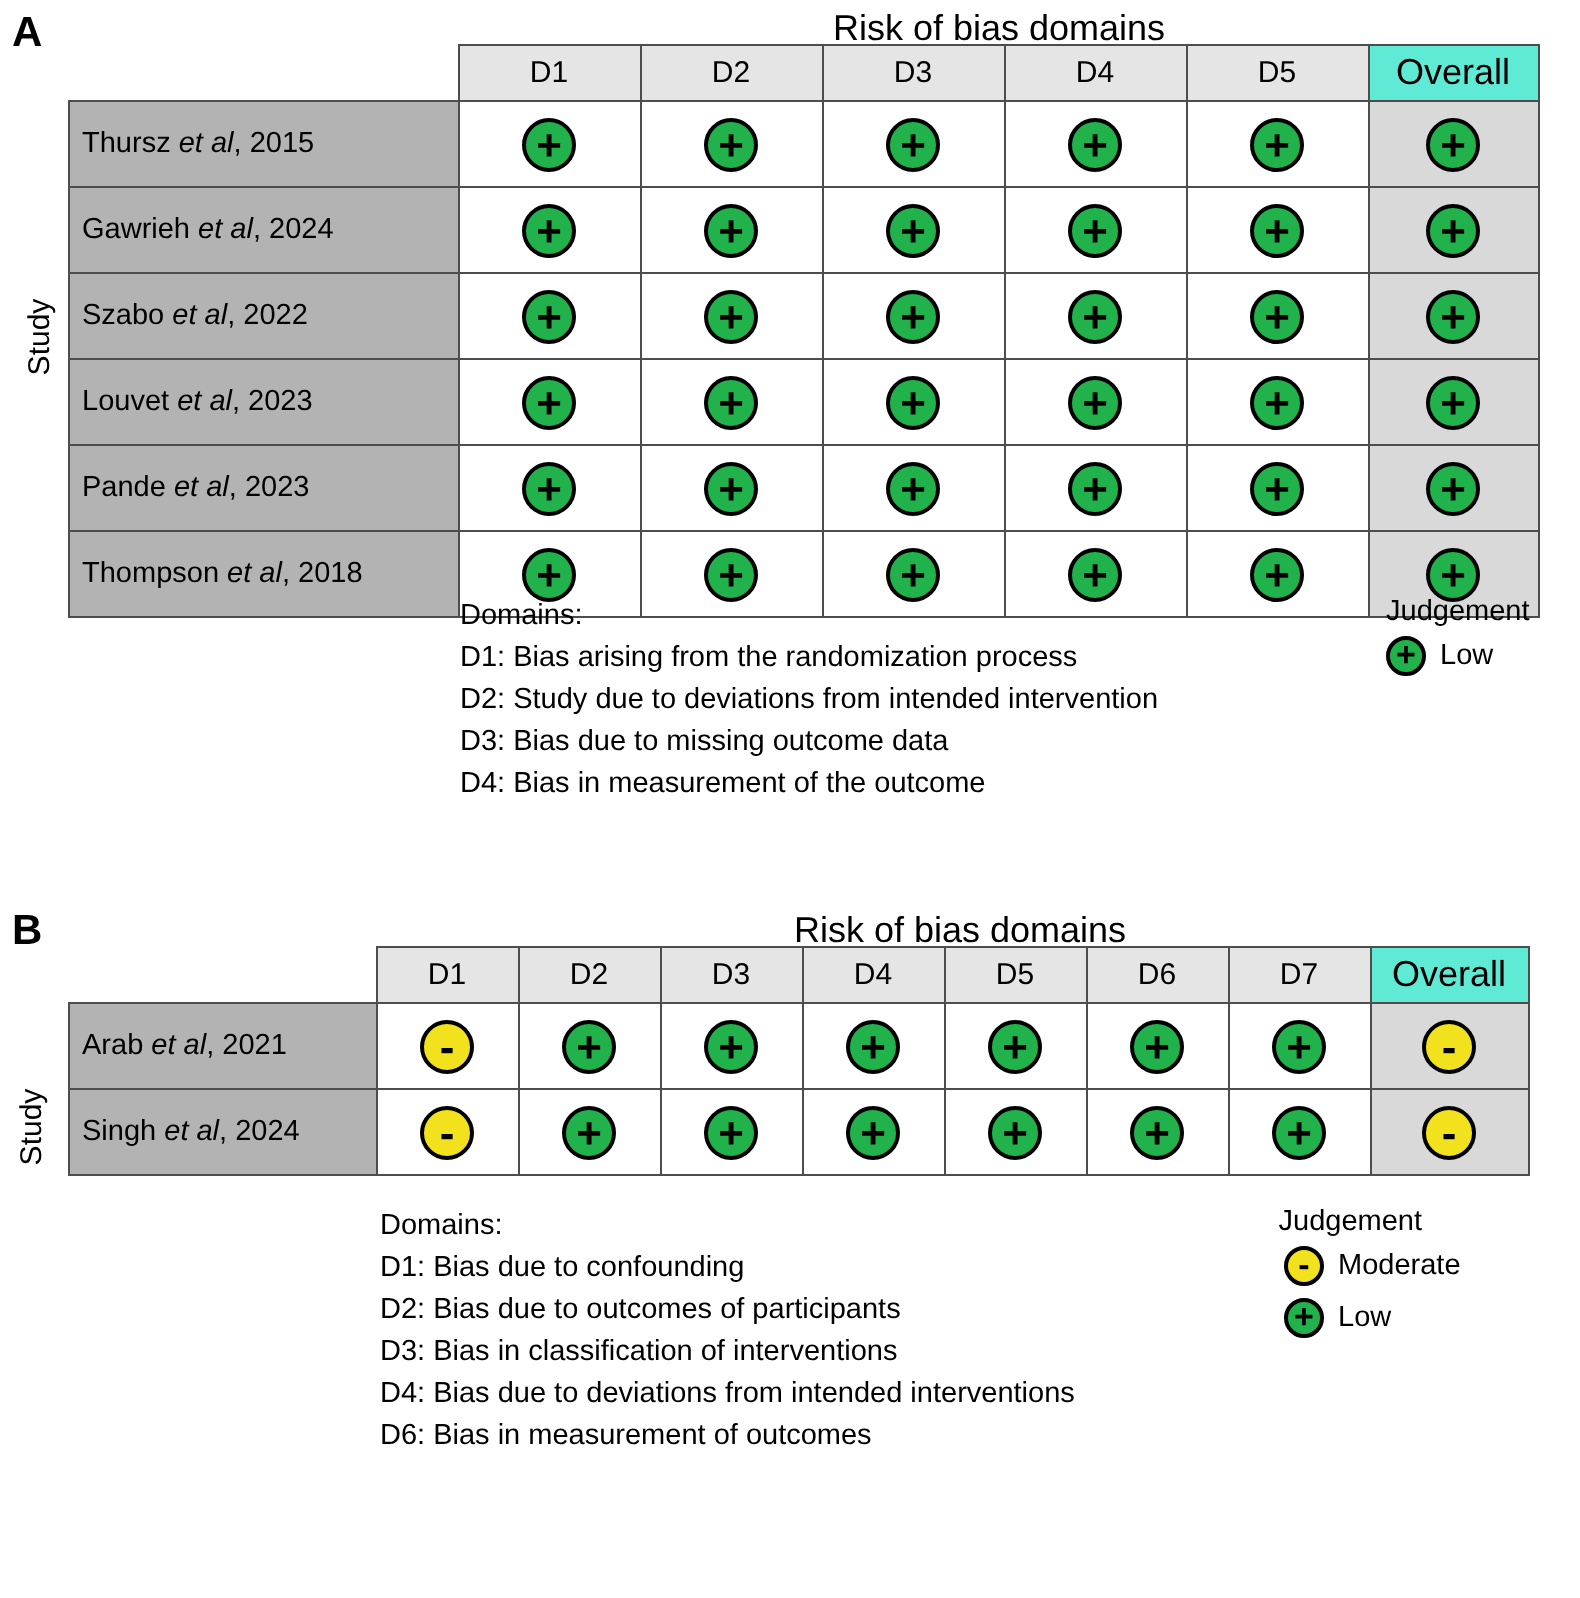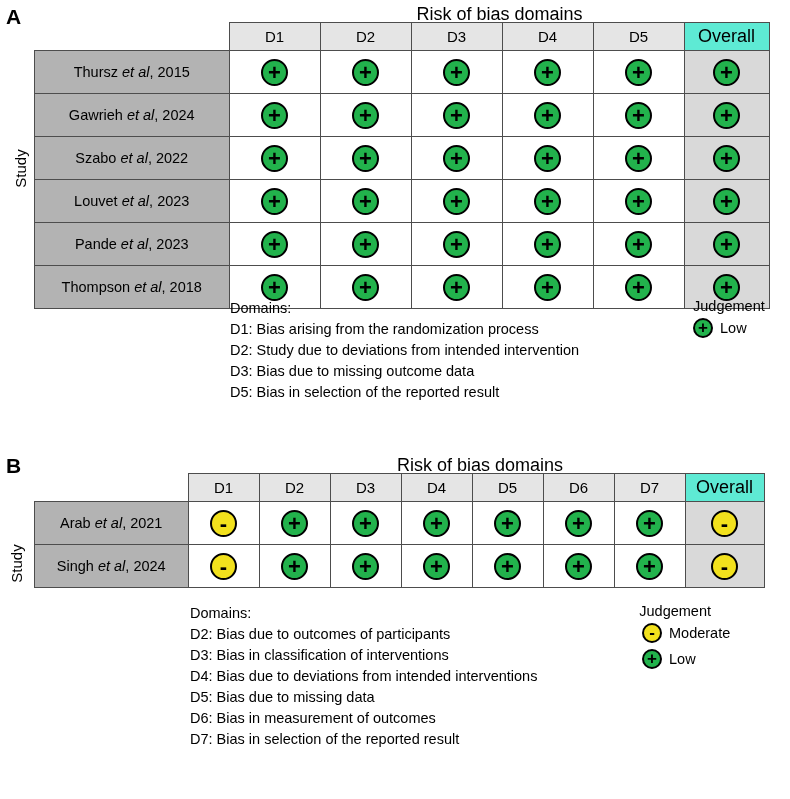--- a/index.html
+++ b/index.html
@@ -61,21 +61,21 @@
     height: 27px;
   }
   table.rob th.overall-head {
     background: #5eead4;
     font-size: 18px;
     height: 27px;
   }
   table.rob td.study-cell {
     background: #b3b3b3;
     font-size: 14.5px;
-    text-align: center;
+    text-align: left;
     padding: 0 6px;
     height: 42px;
     white-space: nowrap;
   }
   table.rob td.judge-cell {
     background: #ffffff;
     height: 42px;
   }
   table.rob td.overall-cell {
     background: #d9d9d9;
@@ -214,21 +214,21 @@
           <td class="overall-cell"><span class="dot low"><span class="glyph">+</span></span></td>
         </tr>
       </tbody>
     </table>
 
   <div class="legend-domains" style="top:298px; left:230px;">
     <div>Domains:</div>
     <div>D1: Bias arising from the randomization process</div>
     <div>D2: Study due to deviations from intended intervention</div>
     <div>D3: Bias due to missing outcome data</div>
-    <div>D5: Bias in selection of the reported result</div>
+    <div>D4: Bias in measurement of the outcome</div>
   </div>
 
   <div class="judgement-block" style="top:298px; left:693px;">
     <div class="jtitle" style="text-align:left;">Judgement</div>
     <div class="judgement-row">
       <span class="dot low small"><span class="glyph">+</span></span>
       <span class="jlabel">Low</span>
     </div>
   </div>
 </div>
@@ -270,26 +270,25 @@
           <td class="judge-cell"><span class="dot low"><span class="glyph">+</span></span></td>
           <td class="judge-cell"><span class="dot low"><span class="glyph">+</span></span></td>
           <td class="judge-cell"><span class="dot low"><span class="glyph">+</span></span></td>
           <td class="overall-cell"><span class="dot moderate"><span class="glyph">-</span></span></td>
         </tr>
       </tbody>
     </table>
 
   <div class="legend-domains" style="top:148px; left:190px;">
     <div>Domains:</div>
+    <div>D1: Bias due to confounding</div>
     <div>D2: Bias due to outcomes of participants</div>
     <div>D3: Bias in classification of interventions</div>
     <div>D4: Bias due to deviations from intended interventions</div>
-    <div>D5: Bias due to missing data</div>
     <div>D6: Bias in measurement of outcomes</div>
-    <div>D7: Bias in selection of the reported result</div>
   </div>
 
   <div class="judgement-block" style="top:148px; left:620px;">
     <div class="jtitle">Judgement</div>
     <div class="judgement-row" style="margin-left:22px;">
       <span class="dot moderate small"><span class="glyph">-</span></span>
       <span class="jlabel">Moderate</span>
     </div>
     <div class="judgement-row" style="margin-left:22px;">
       <span class="dot low small"><span class="glyph">+</span></span>

